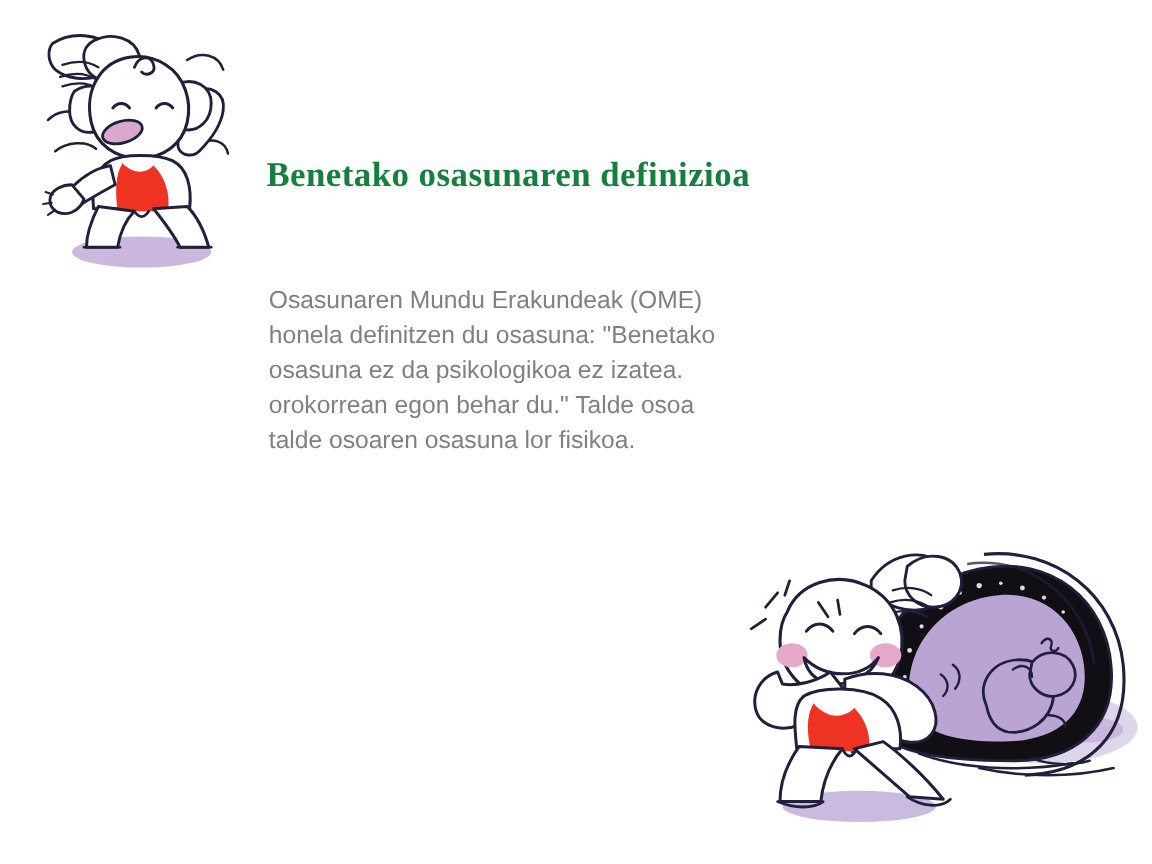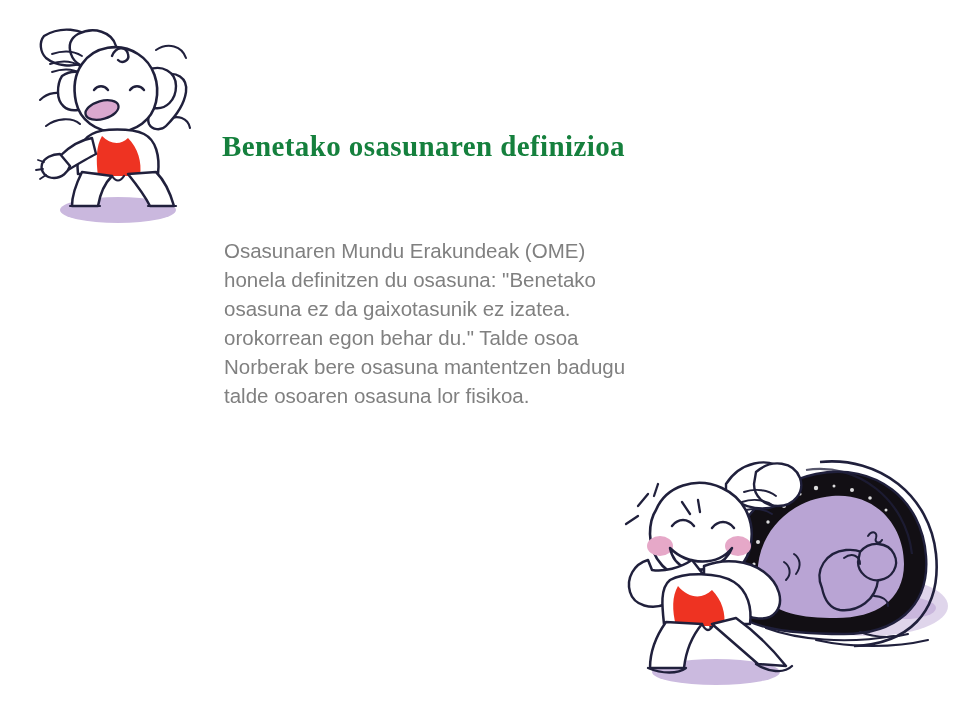--- a/index.html
+++ b/index.html
@@ -154,23 +154,22 @@
         <path d="M96 162 C 100 168, 104 168, 108 162"></path>
       </g>
     </svg>
   </div>
 
   <div class="slide-title">Benetako osasunaren definizioa</div>
 
   <div class="body-block">
     <div class="body-line">Osasunaren Mundu Erakundeak (OME)</div>
     <div class="body-line">honela definitzen du osasuna: "Benetako</div>
-    <div class="body-line">osasuna ez da gaixotasunik ez izatea.</div>
+    <div class="body-line">osasuna ez da psikologikoa ez izatea.</div>
     <div class="body-line">orokorrean egon behar du." Talde osoa</div>
-    <div class="body-line">Norberak bere osasuna mantentzen badugu</div>
     <div class="body-line">talde osoaren osasuna lor fisikoa.</div>
   </div>
 
   <div class="art art-bottomright">
     <svg viewBox="0 0 352 262" xmlns="http://www.w3.org/2000/svg" aria-hidden="true">
 
       <g>
         <ellipse cx="262" cy="158" rx="78" ry="30" fill="#c5b2db" opacity="0.55"></ellipse>
         <ellipse cx="108" cy="224" rx="64" ry="13" fill="#c5b2db" opacity="0.9"></ellipse>
         <ellipse cx="296" cy="160" rx="32" ry="11" fill="#c5b2db" opacity="0.85"></ellipse>

